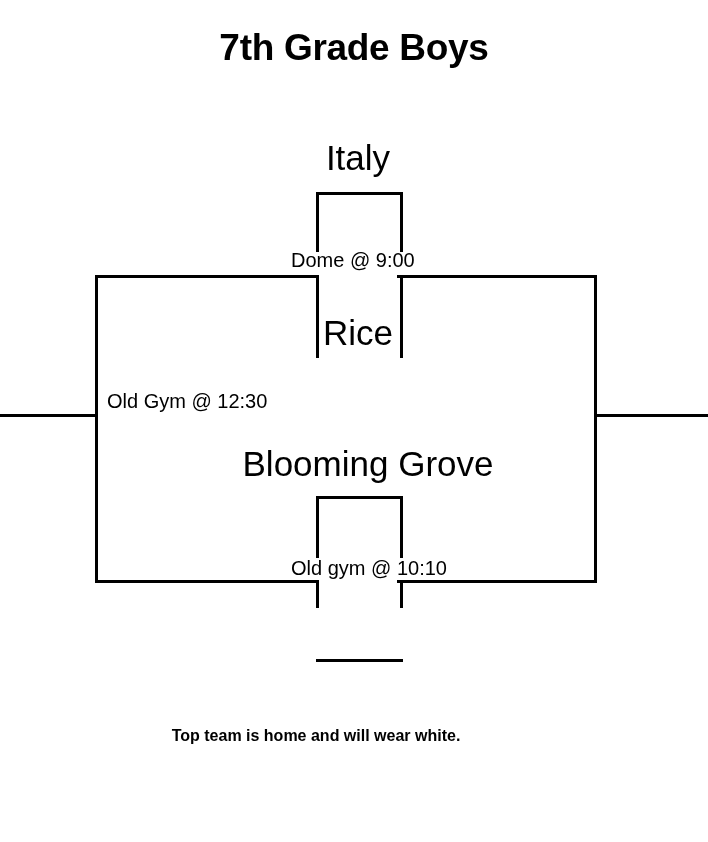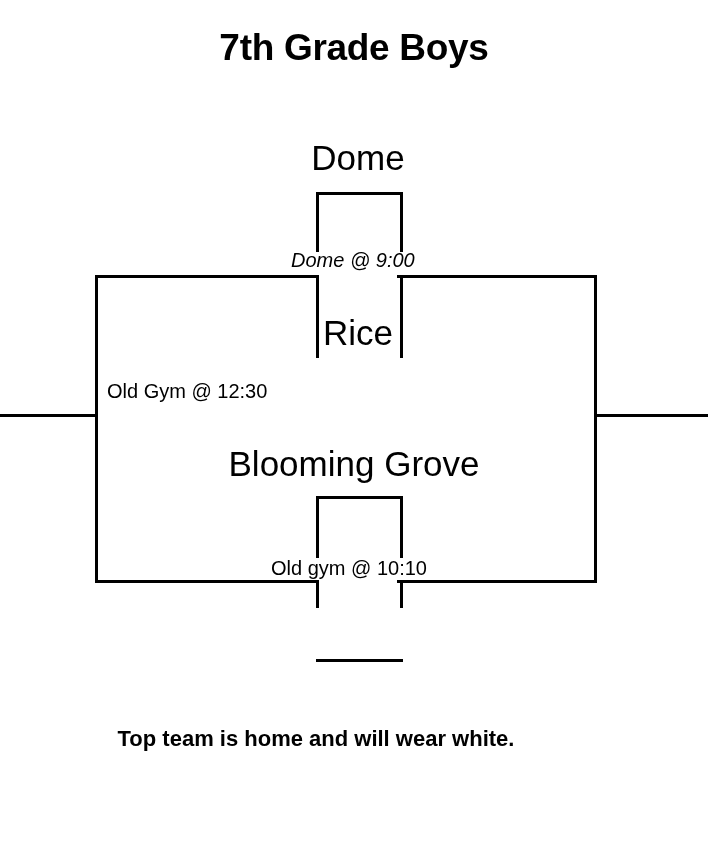--- a/index.html
+++ b/index.html
@@ -48,63 +48,62 @@
     top: 140px;
     width: 200px;
   }
   .team-rice {
     left: 258px;
     top: 307px;
     width: 200px;
     margin-top: 8px;
   }
   .team-grove {
-    left: 154px;
+    left: 168px;
     top: 446px;
     width: 400px;
   }
   .team-dawson {
     left: 258px;
     top: 616px;
     width: 200px;
   }
 
   .match-label {
     position: absolute;
     font-size: 20px;
     font-weight: normal;
     line-height: 1.0;
     white-space: nowrap;
   }
 
   .label-semi-top {
     left: 291px;
     top: 250px;
-    font-style: italic;
   }
   .label-semi-bottom {
-    left: 271px;
+    left: 291px;
     top: 558px;
   }
   .label-final-left {
     left: 107px;
-    top: 381px;
+    top: 391px;
   }
   .label-final-right {
     left: 401px;
     top: 391px;
   }
 
   .footer-note {
     position: absolute;
     left: 0;
     top: 728px;
     width: 632px;
     text-align: center;
-    font-size: 22px;
+    font-size: 16px;
     font-weight: bold;
     line-height: 1.0;
   }
 
   
   .line-h {
     position: absolute;
     height: 3px;
     background: #000000;
   }
@@ -150,21 +149,21 @@
   .stub-left      { left: 0px;   top: 414px; width: 97px; }
   .stub-right     { left: 594px; top: 414px; width: 114px; }
 </style>
 </head>
 <body>
 
 <div id="bracket-page">
 
   <div class="page-title">7th Grade Boys</div>
 
-  <div class="team-name team-italy">Dome</div>
+  <div class="team-name team-italy">Italy</div>
 
   <div class="line-h italy-top"></div>
   <div class="line-v italy-left"></div>
   <div class="line-v italy-right"></div>
 
   <div class="match-label label-semi-top">Dome @ 9:00</div>
 
   <div class="line-v rice-left"></div>
   <div class="line-v rice-right"></div>
 

